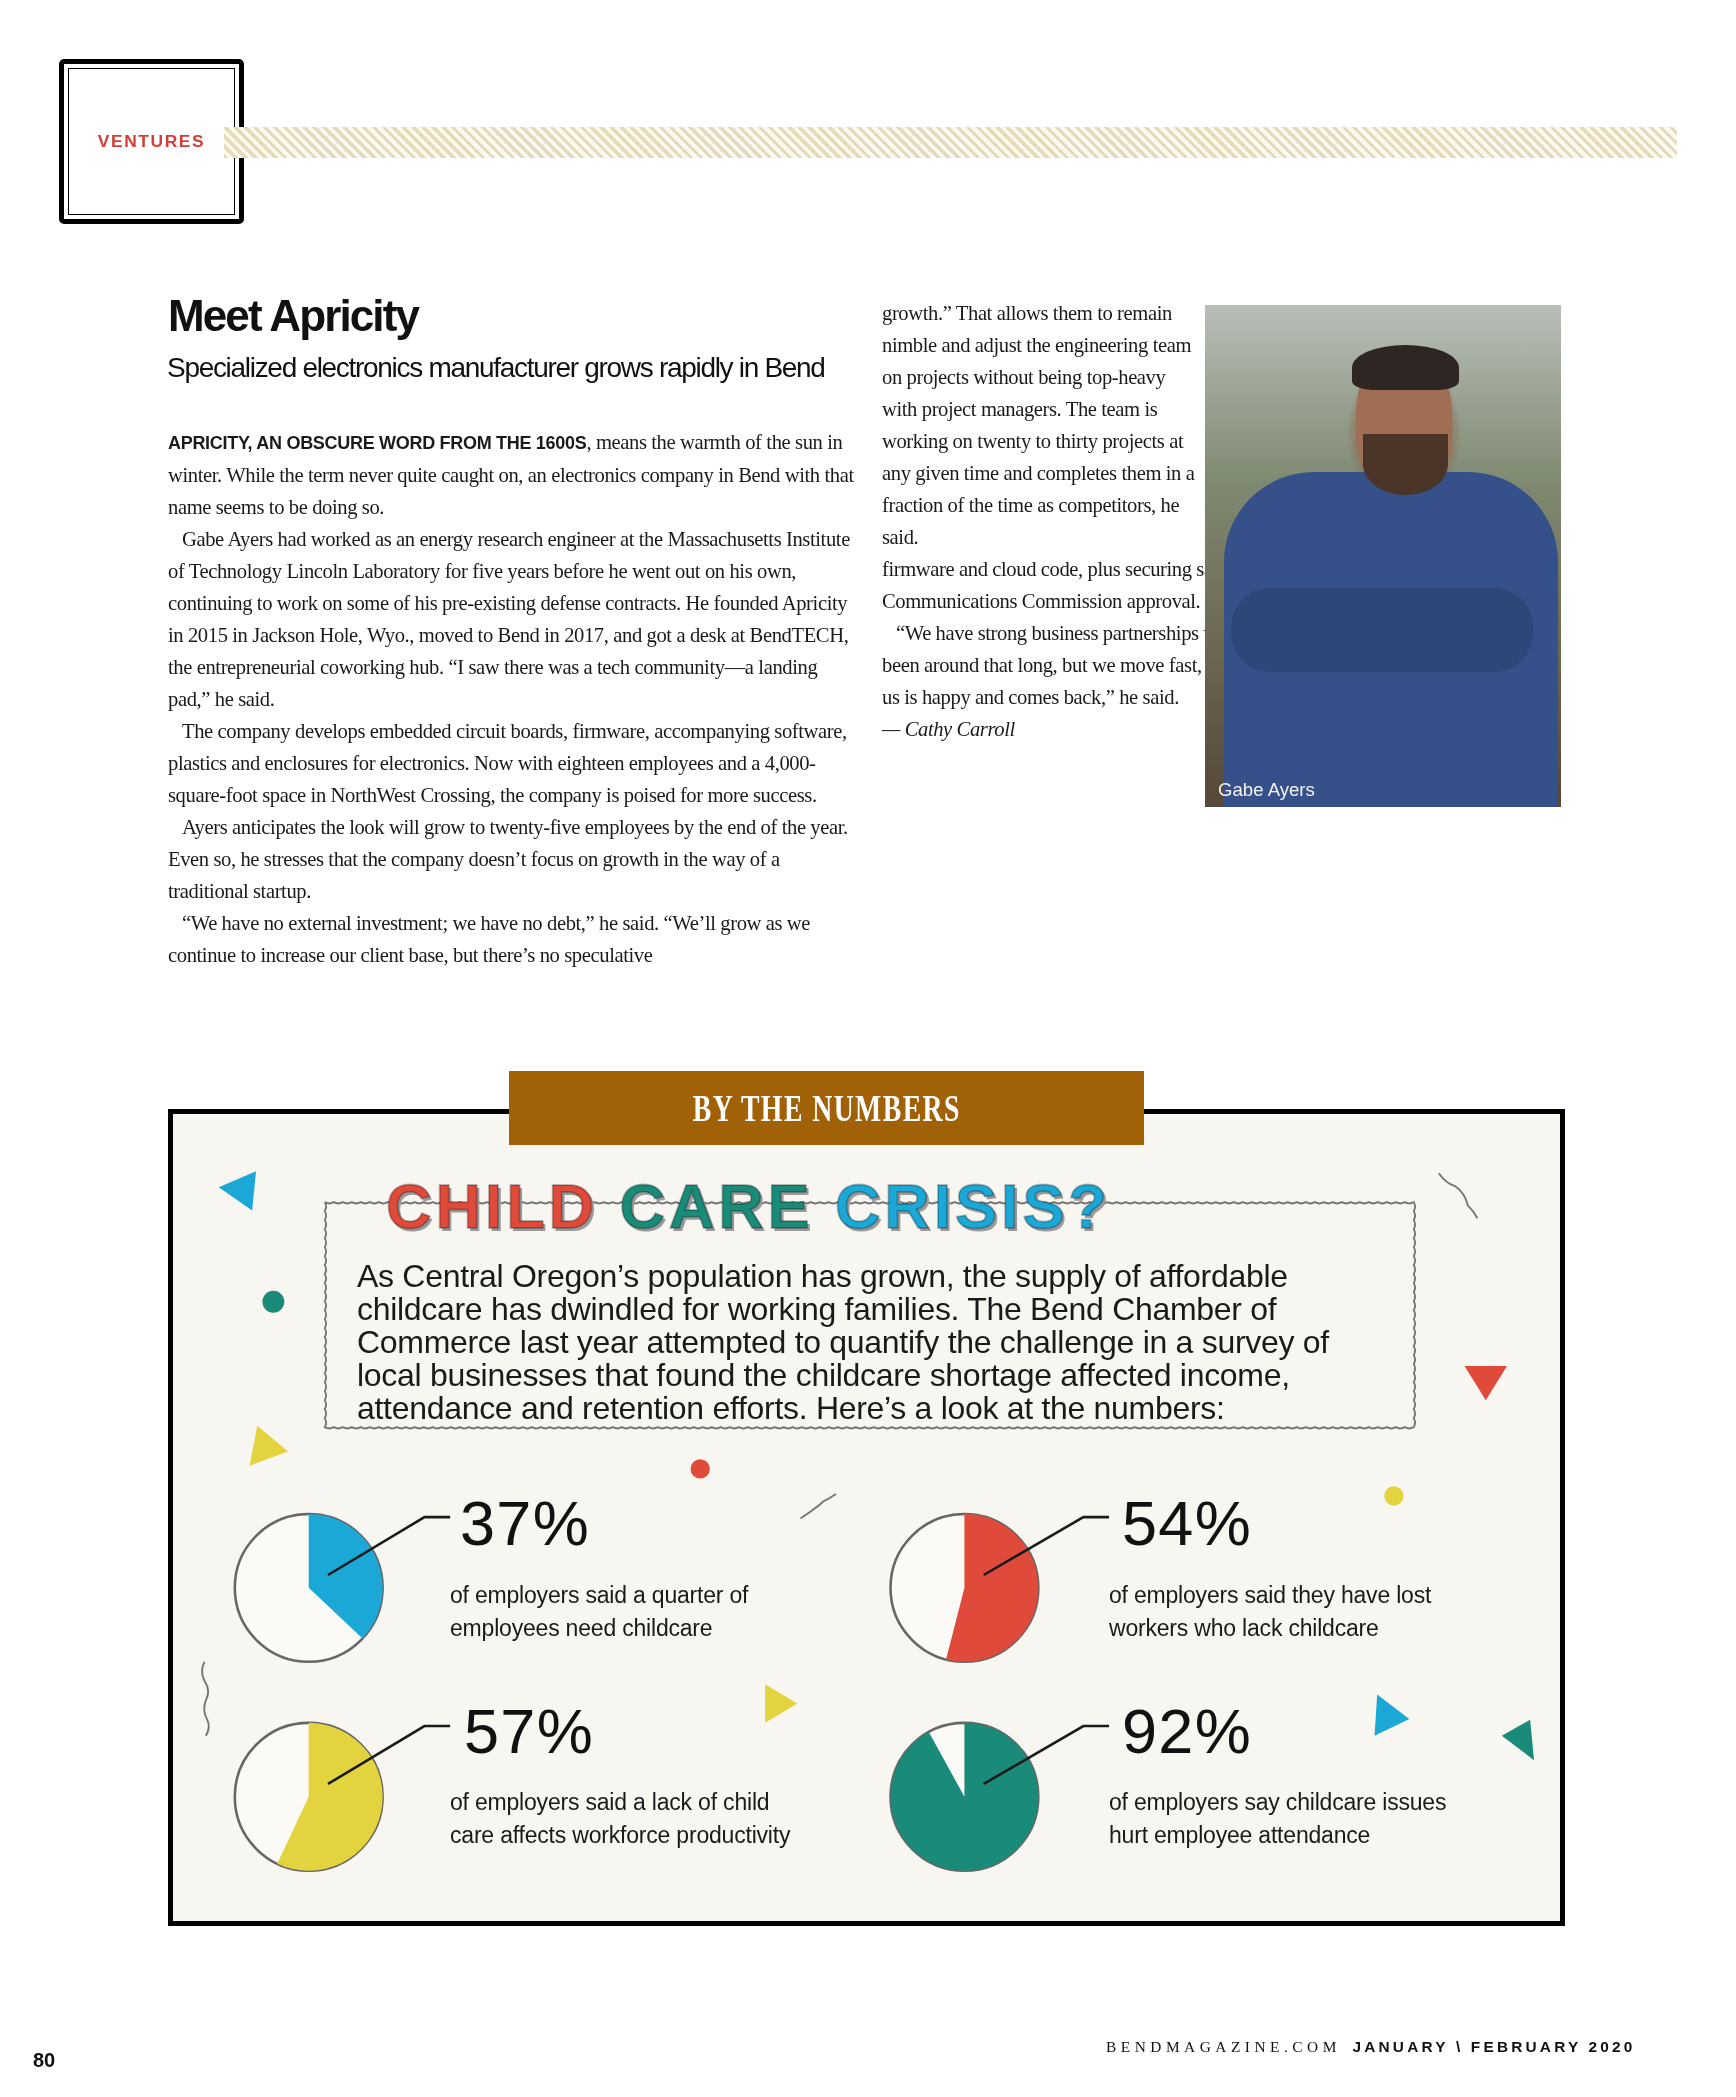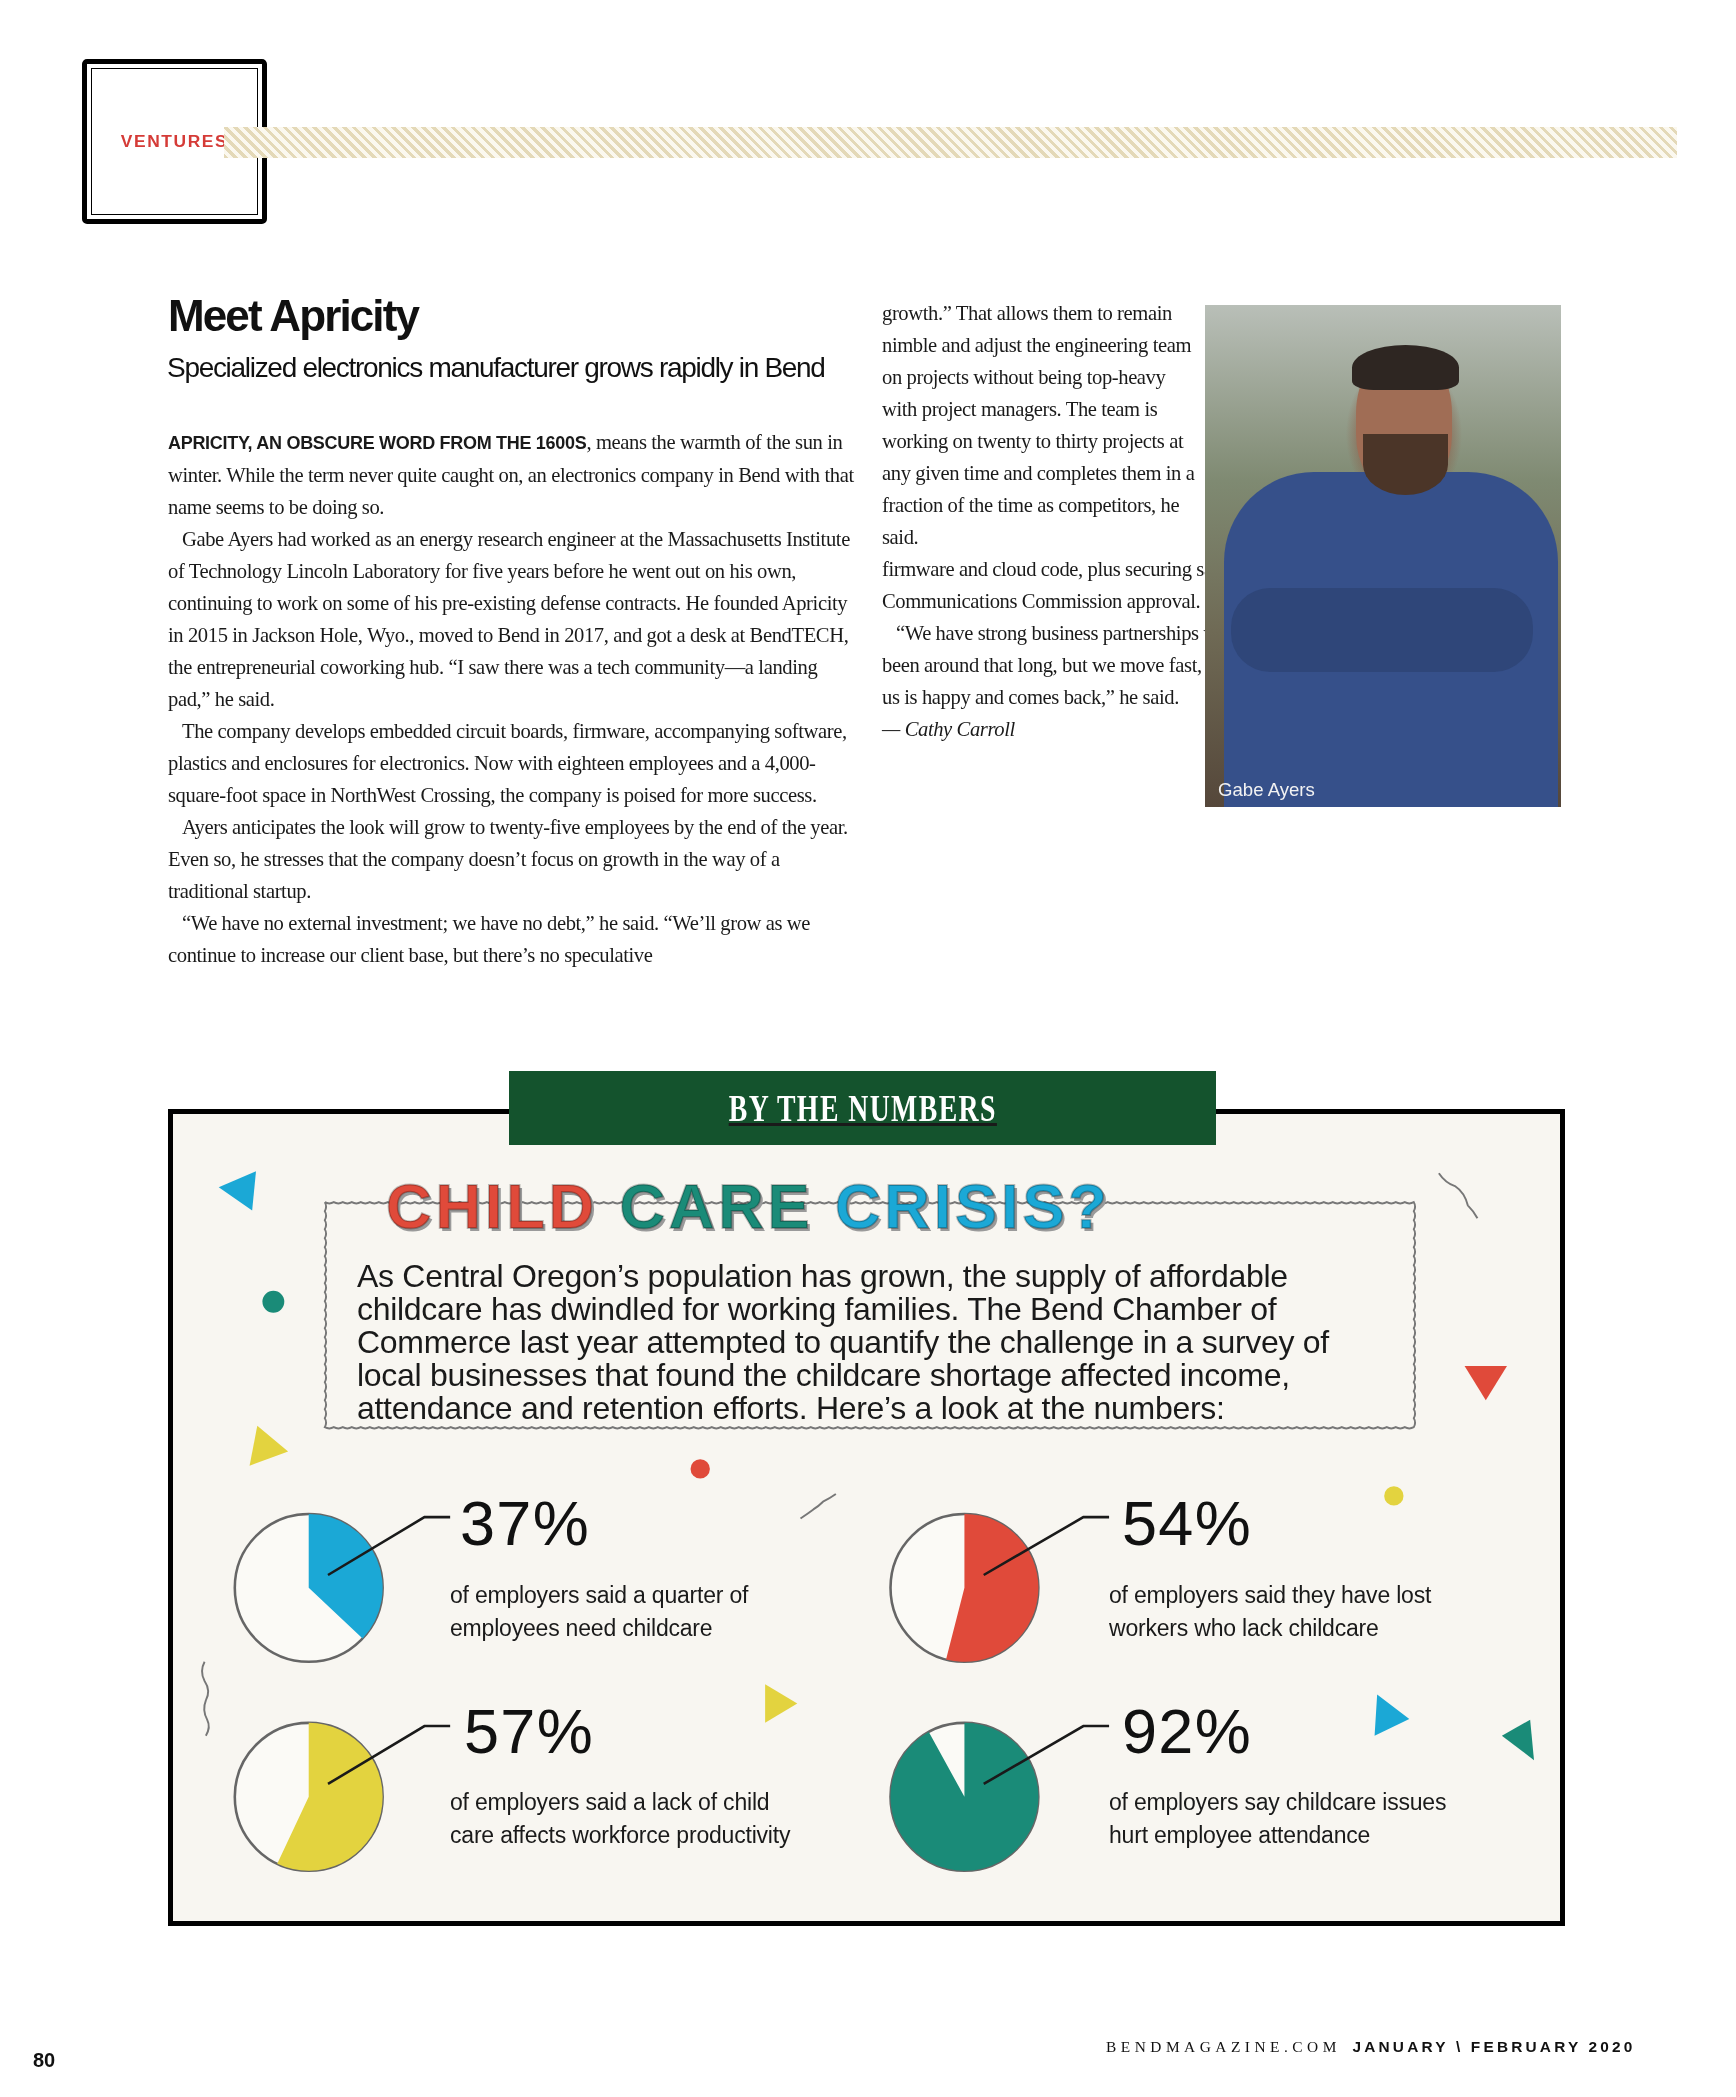--- a/index.html
+++ b/index.html
@@ -1,19 +1,19 @@
 <!DOCTYPE html>
 <html style="font-size:10.3px"><head>
 <meta charset="utf-8">
 <style>
   html, body { margin:0; padding:0; background:#ffffff; }
   body { width:1736px; height:2097px; position:relative; overflow:hidden; font-family:"Liberation Serif", serif; color:#1a1a1a; }
 
   
-  .section-box { position:absolute; left:59px; top:59px; width:185px; height:165px; border:5.8px solid #000; border-radius:5.1px; box-sizing:border-box; background:#fff;margin-left:23px; }
+  .section-box { position:absolute; left:59px; top:59px; width:185px; height:165px; border:5.8px solid #000; border-radius:5.1px; box-sizing:border-box; background:#fff; }
   .section-box .inner { position:absolute; left:3.9px; top:3.9px; right:3.9px; bottom:3.9px; border:1.9px solid #000; display:flex; align-items:center; justify-content:center; }
   .section-label { font-family:"Liberation Sans", sans-serif; font-weight:bold; color:#d53b37; font-size:17.4px; letter-spacing:1.6px; }
   .stripe { position:absolute; left:224px; top:127px; width:1453px; height:31px;
     background: repeating-linear-gradient(45deg, #e4d9b8 0px, #e4d9b8 3.2px, #fbf8ef 3.2px, #fbf8ef 7px); }
 
   
   .headline { position:absolute; left:168px; top:291px; font-family:"Liberation Sans", sans-serif; font-weight:bold; font-size:44px; letter-spacing:-1.9px; color:#111; }
   .dek { position:absolute; left:167px; top:352px; font-family:"Liberation Sans", sans-serif; font-size:28px; letter-spacing:-1.3px; color:#111; }
   .col { position:absolute; font-size:20.6px; line-height:32px; color:#1a1a1a; letter-spacing:-0.4px; }
   .col p { margin:0; text-indent:14px; }
@@ -29,21 +29,21 @@
                 linear-gradient(180deg, #b9bfb8 0%, #7f8a72 35%, #6f6a55 65%, #55473a 100%); }
   .photo .head { position:absolute; left:151px; top:45px; width:96px; height:141px; border-radius:45% 45% 40% 40%; background:#a06d55; }
   .photo .hair { position:absolute; left:147px; top:40px; width:107px; height:45px; border-radius:50% 50% 20% 20%; background:#2e2622; }
   .photo .beard { position:absolute; left:158px; top:129px; width:85px; height:61px; border-radius:0 0 50% 50%; background:#4b3528; }
   .photo .body { position:absolute; left:19.3px; top:167px; width:334px; height:360px; border-radius:90px 90px 0 0; background:#36508a; }
   .photo .arms { position:absolute; left:26px; top:283px; width:302px; height:84px; border-radius:39px; background:#2f4679; }
   .photo-caption { position:absolute; left:13px; bottom:6.4px; font-family:"Liberation Sans", sans-serif; font-size:18.6px; color:#f2f2f2; }
 
   
   .frame { position:absolute; left:168px; top:1109px; width:1397px; height:817px; border:5.8px solid #000; box-sizing:border-box; background:#f8f6f1; }
-  .tab { position:absolute; left:509px; top:1071px; width:707px; height:74px; background:#14532d; display:flex; align-items:center; justify-content:center;text-decoration:underline; }
+  .tab { position:absolute; left:509px; top:1071px; width:635px; height:74px; background:#a16207; display:flex; align-items:center; justify-content:center; }
   .tab span { font-family:"Liberation Serif", serif; font-weight:bold; color:#fff; font-size:37px; letter-spacing:1.9px; transform:scaleX(0.75); }
   .ig-title { position:absolute; left:386px; top:1170px; width:964px; font-family:"Liberation Sans", sans-serif; font-weight:bold; font-size:63px; letter-spacing:3.9px; }
   .ig-title span { -webkit-text-stroke:1.9px rgba(0,0,0,0.25); text-shadow:2.6px 3.2px 0 #9a9a9a; }
   .t1 { color:#e04a3a; } .t2 { color:#1a8b78; } .t3 { color:#1ba8d6; }
   .intro-text { position:absolute; left:357px; top:1260px; width:1022px; text-align:left; font-family:"Liberation Sans", sans-serif; font-size:32px; line-height:33px; color:#1a1a1a; letter-spacing:-0.3px; }
   .pct { position:absolute; font-family:"Liberation Sans", sans-serif; font-size:63px; color:#111; letter-spacing:1.3px; }
   .stat-desc { position:absolute; font-family:"Liberation Sans", sans-serif; font-size:23px; line-height:33px; color:#1a1a1a; letter-spacing:-0.2px; }
   .ig-svg { position:absolute; left:0; top:0; width:1736px; height:2097px; pointer-events:none; }
 
   

